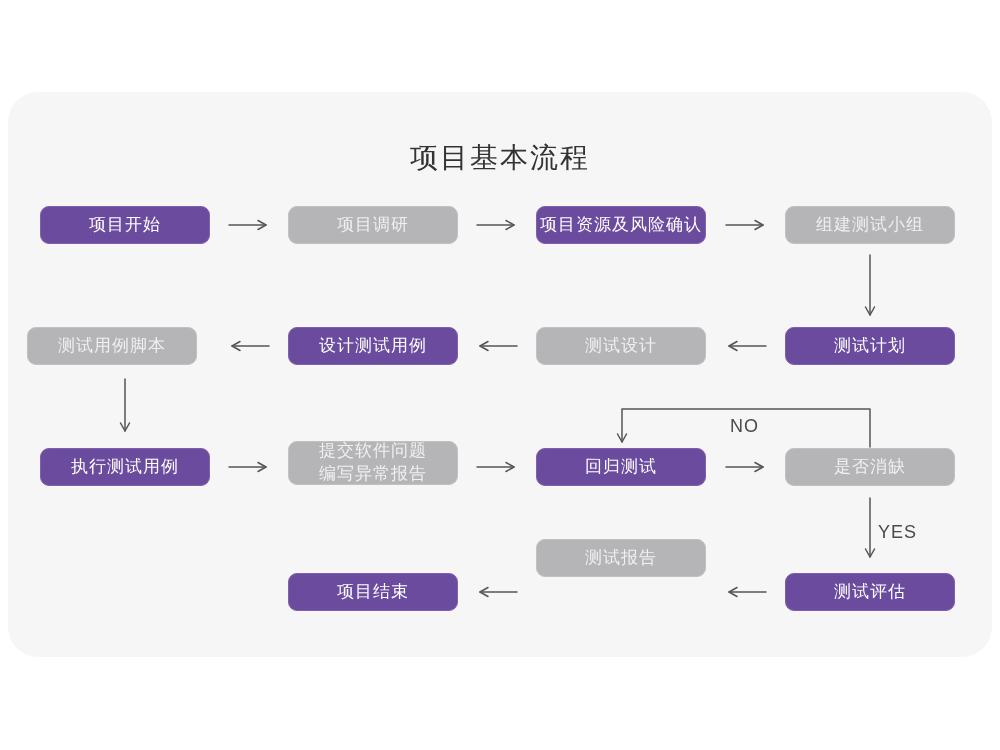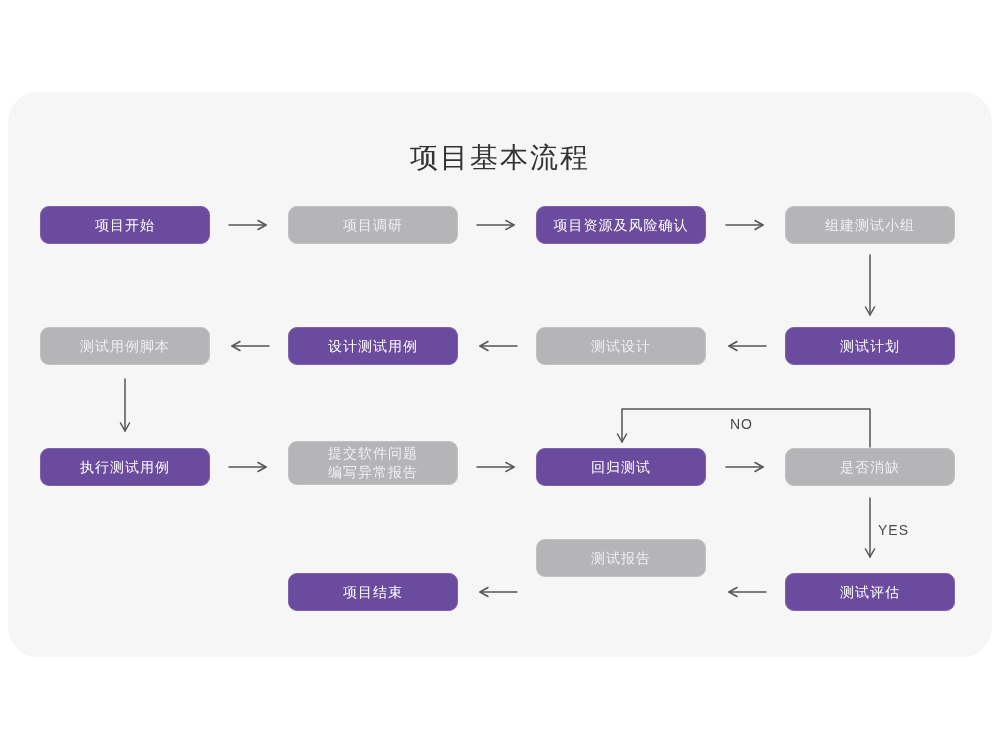--- a/index.html
+++ b/index.html
@@ -28,21 +28,21 @@
     color: #333333;
   }
   .node {
     position: absolute;
     width: 170px; height: 38px;
     border-radius: 9px;
     display: flex;
     align-items: center;
     justify-content: center;
     text-align: center;
-    font-size: 14px;
+    font-size: 17px;
     line-height: 1.35;
     white-space: pre-line;
     letter-spacing: 1px;
   }
   .node.purple {
     background: #6b4b9e;
     border: 1px solid #7e61ae;
     color: #ffffff;
   }
   .node.gray {
@@ -50,21 +50,21 @@
     border: 1px solid #c1c0c3;
     color: #f0eff2;
   }
   .node.tall { height: 44px; }
 
   
   .r1c1 { left: 40px;  top: 206px; }
   .r1c2 { left: 288px; top: 206px; }
   .r1c3 { left: 536px; top: 206px; }
   .r1c4 { left: 785px; top: 206px; }
-  .r2c1 { left: 40px;  top: 327px; }
+  .r2c1 { left: 27px;  top: 327px; }
   .r2c2 { left: 288px; top: 327px; }
   .r2c3 { left: 536px; top: 327px; text-align: right; }
   .r2c4 { left: 785px; top: 327px; }
   .r3c1 { left: 40px;  top: 448px; }
   .r3c2 { left: 288px; top: 441px; }
   .r3c3 { left: 536px; top: 448px; }
   .r3c4 { left: 785px; top: 448px; }
   .r4c2 { left: 288px; top: 573px; }
   .r4c3 { left: 536px; top: 539px; }
   .r4c4 { left: 785px; top: 573px; }
@@ -77,21 +77,21 @@
   }
   svg.arrows path {
     fill: none;
     stroke: #555557;
     stroke-width: 1.5;
     stroke-linecap: round;
     stroke-linejoin: round;
   }
   .edge-label {
     position: absolute;
-    font-size: 14px;
+    font-size: 18px;
     color: #4a4a4a;
     letter-spacing: 1px;
   }
   .edge-label.no  { left: 730px; top: 416px; }
   .edge-label.yes { left: 878px; top: 522px; }
 </style>
 </head>
 <body>
 
 <div class="panel"></div>

